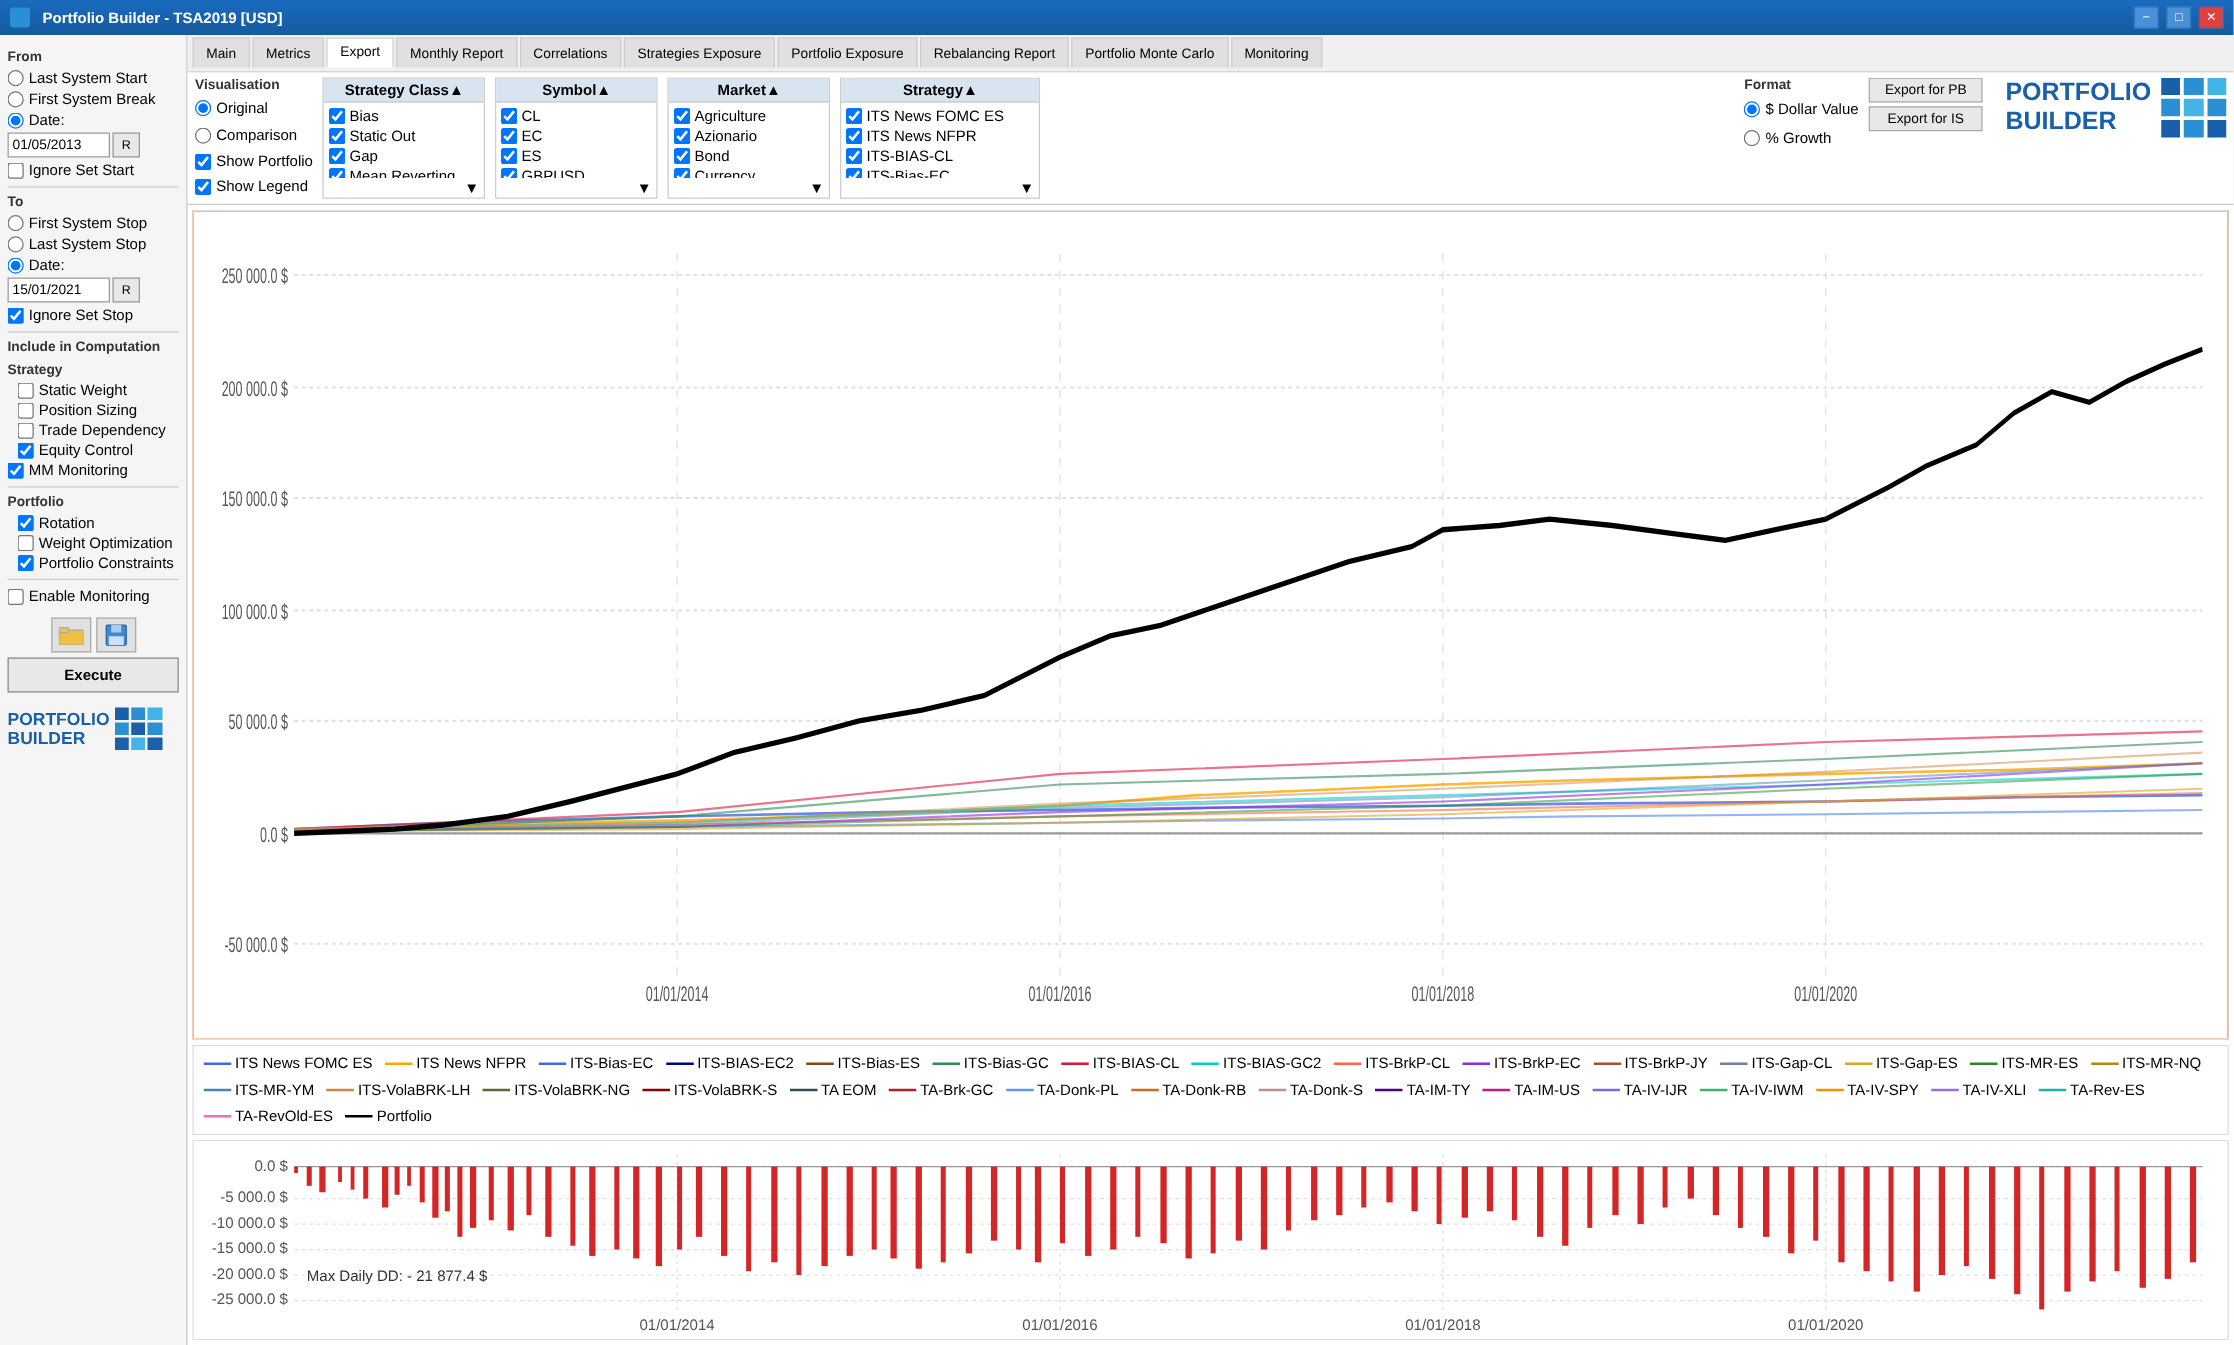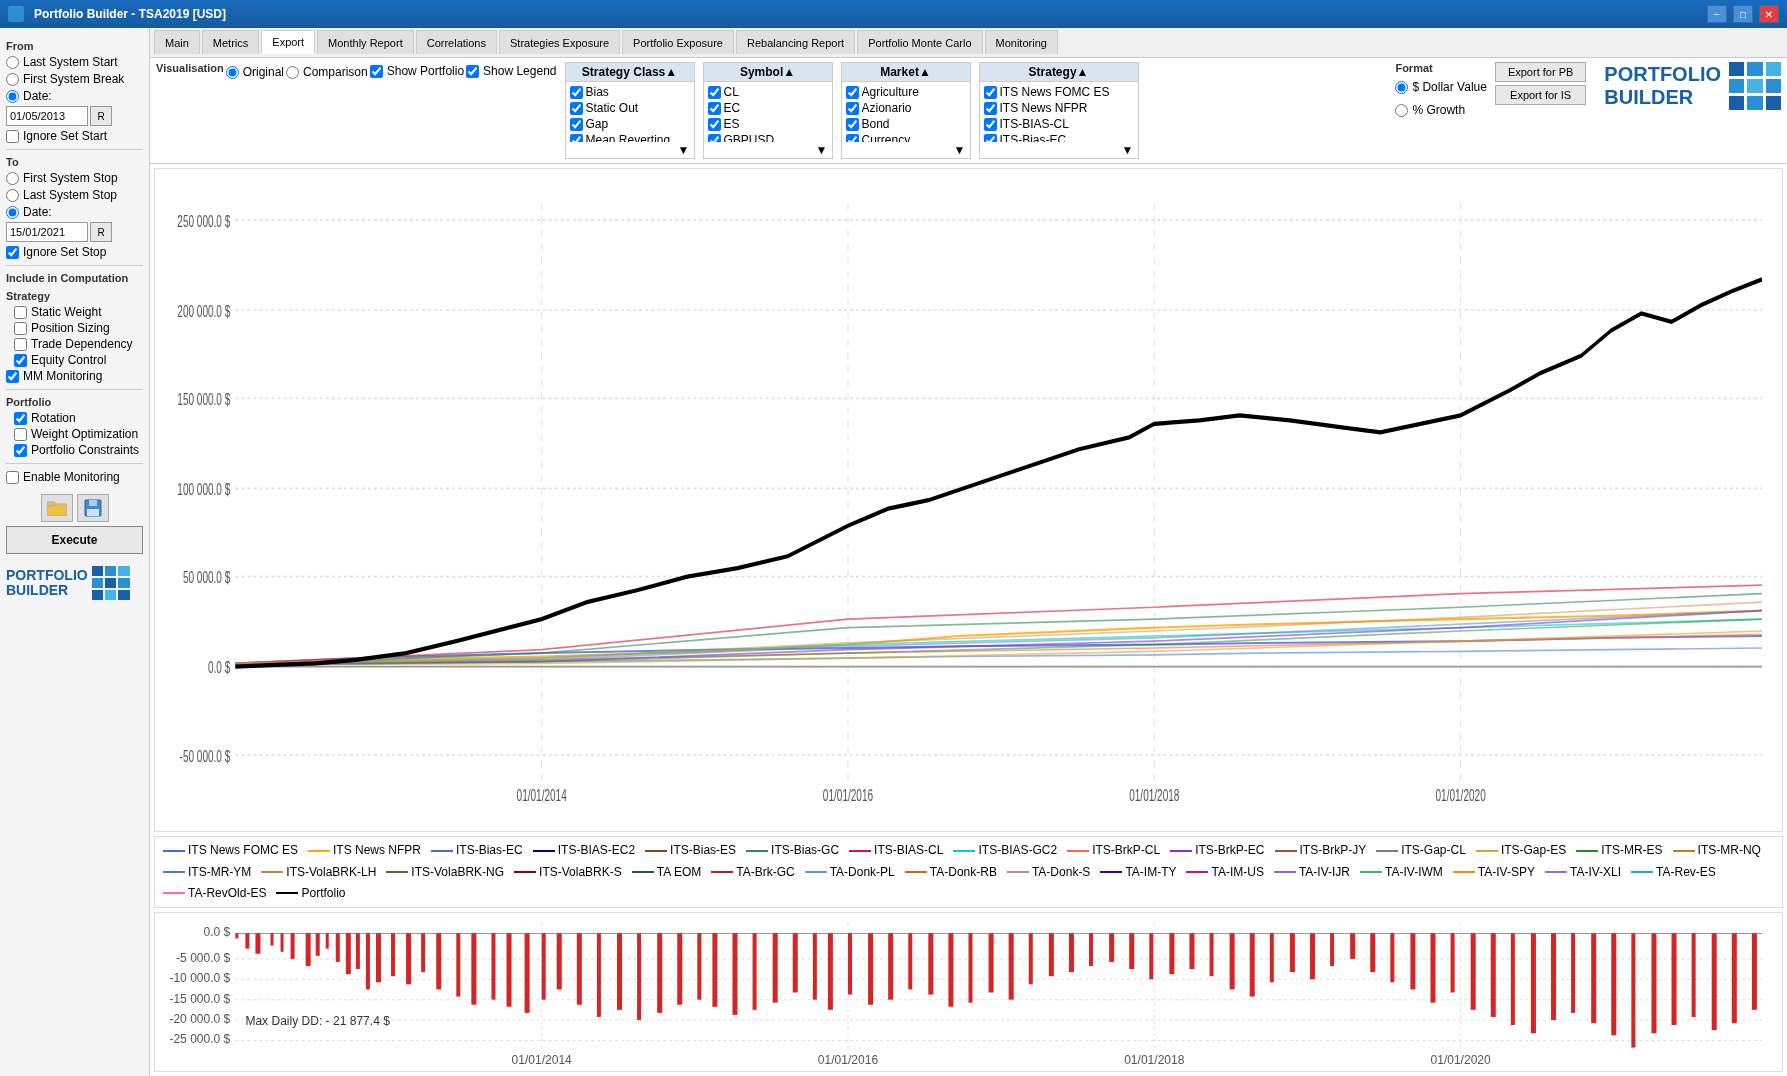--- a/index.html
+++ b/index.html
@@ -80,21 +80,21 @@
     
     #viz-toolbar {
       background: white;
       border-bottom: 1px solid #ccc;
       padding: 4px 6px;
       display: flex;
       align-items: flex-start;
       gap: 8px;
       flex-wrap: wrap;
     }
-    .viz-section { display: flex; flex-direction: row; gap: 2px; }
+    .viz-section { display: flex; flex-direction: column; gap: 2px; }
     .viz-label { font-weight: bold; font-size: 11px; color: #333; }
     .filter-box {
       border: 1px solid #ccc;
       background: white;
       min-width: 130px;
       max-width: 200px;
     }
     .filter-box-header {
       background: #d8e4f0;
       padding: 2px 6px;

